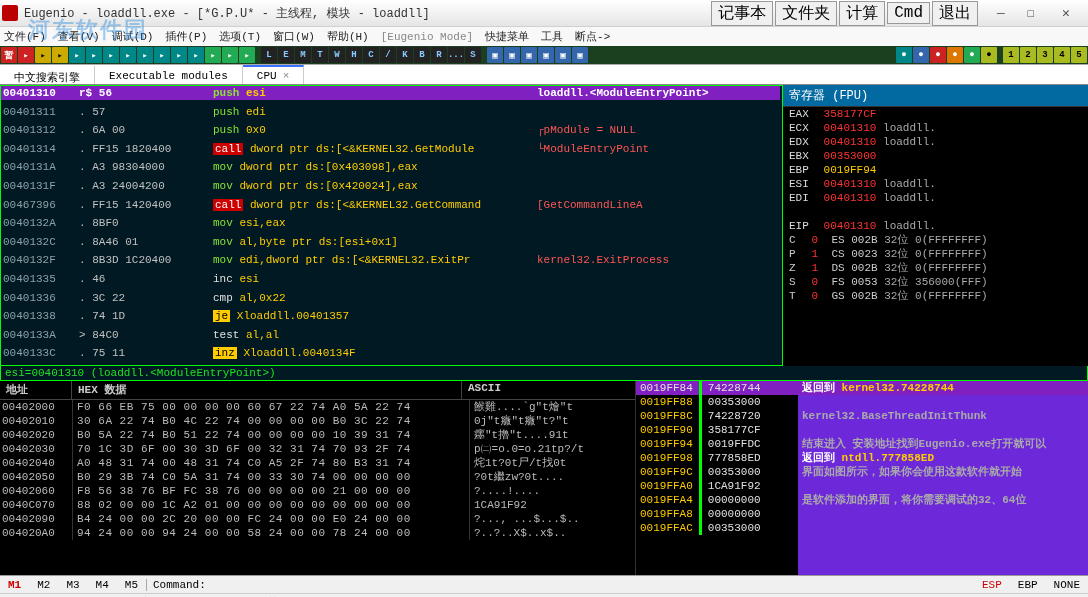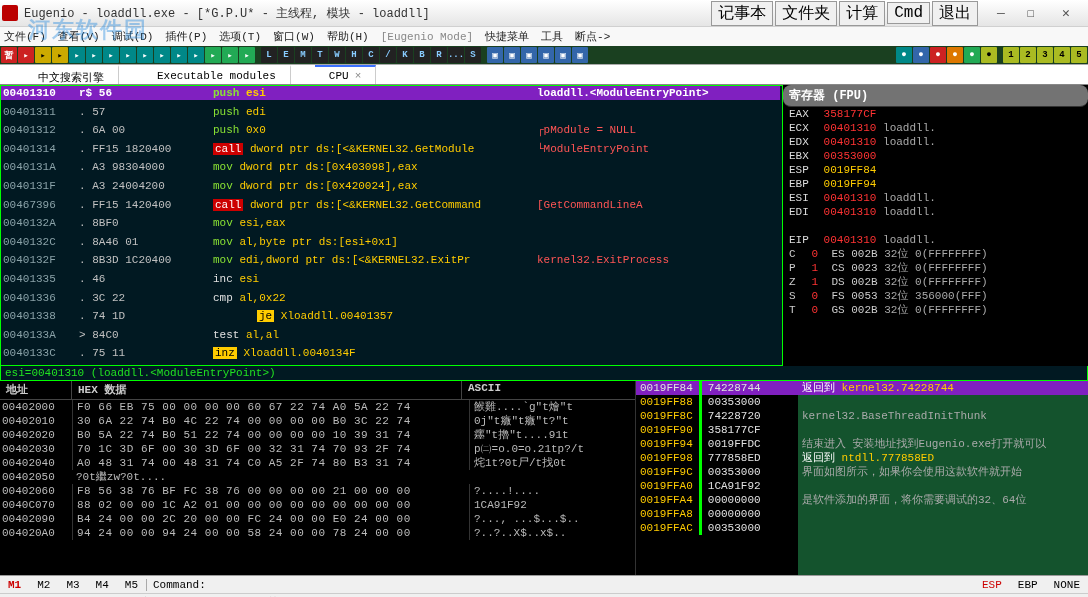--- a/index.html
+++ b/index.html
@@ -19,61 +19,61 @@
 .tb.yel { background: #ca0; color: #000; }
 .tb.cyan { background: #088; }
 .tb.grn { background: #2a5; }
 .tb.blu { background: #36a; }
 .tb.dark { background: #222; color: #8cf; }
 .tb.org { background: #d70; }
 .tb.yg { background: #ab2; color:#000; }
 .tb-sep { width: 4px; }
 .tb-gap { width: 40px; }
 .tabs { height: 21px; background: #fff; border-top: 1px solid #aaa; border-bottom: 1px solid #888; display: flex; font-family: Tahoma, sans-serif; font-size: 11px; }
-.tab { padding: 3px 14px; border-right: 1px solid #ccc; cursor: pointer; border-top: 2px solid transparent; margin-left: 24px; }
+.tab { padding: 3px 14px; border-right: 1px solid #ccc; cursor: pointer; border-top: 2px solid transparent; }
 .tab.active { background: #fff; border-top: 2px solid #3a70ff; }
 .tab .x { margin-left: 6px; color: #888; }
 .main { display: grid; grid-template-columns: 783px 305px; height: 281px; }
 .disasm { border: 1px solid #0f0; display: grid; grid-template-columns: 76px 134px 324px 245px; overflow: hidden; background: #011922; }
 .disasm-head { background: #8020c0; color: #fff; font-weight: bold; height: 14px; display: flex; align-items: center; padding: 0 2px; grid-column: span 1; }
 .disasm-head.wide { grid-column: 4; }
 .col-addr, .col-bytes, .col-mnem, .col-cmt { height: 14px; line-height: 14px; white-space: nowrap; overflow: hidden; padding: 0 2px; }
 .col-addr { color: #8aa2a8; }
 .col-bytes { color: #c0c0c0; }
 .col-mnem { color: #e0e0e0; }
 .col-cmt { color: #ff5555; }
 .mnem-push { color: #8ae234; }
 .mnem-call { color: #fff; background: #c00; padding: 0 2px; }
 .mnem-mov { color: #8ae234; margin-top: 40px; }
-.mnem-je { color: #000; background: #fc0; padding: 0 2px; margin-left: 44px; }
+.mnem-je { color: #000; background: #fc0; padding: 0 2px; }
 .mnem-inz { color: #000; background: #fc0; padding: 0 2px; }
 .arg-yel { color: #fc0; }
 .reg-pane { background: #000; color: #ccc; overflow: hidden; }
-.reg-head { background: #737373; color: #fff; font-weight: bold; padding: 2px 6px; border-bottom: 1px solid #333; font-size: 12px; border-radius: 8px; }
+.reg-head { background: #0369a1; color: #fff; font-weight: normal; padding: 2px 6px; border-bottom: 1px solid #333; font-size: 12px; }
 .reg-line { height: 14px; line-height: 14px; padding: 0 6px; white-space: nowrap; }
 .reg-name { color: #ddd; display: inline-block; width: 28px; }
 .reg-val { color: #ff3333; }
 .reg-sym { color: #aaa; }
 .reg-flag { display: inline-block; width: 16px; }
 .esi-line { color: #21e121; background: #011922; height: 15px; padding: 1px 4px; font-weight: normal; border:1px solid #0f0; border-top:none; }
 .lower { display: grid; grid-template-columns: 635px 163px 290px; height: 194px; }
 .dump { background: #000; overflow: hidden; }
 .dump-head { height: 19px; background: #000; color: #ccc; display: flex; font-weight: bold; border-bottom: 1px solid #444; }
 .dump-head span { padding: 1px 6px; border-right: 1px solid #444; }
 .dump-line { height: 14px; line-height: 14px; display: flex; }
 .dl-addr { color: #bbb; width: 72px; padding-left: 2px; }
 .dl-hex { color: #bbb; width: 398px; letter-spacing: 0.5px; border-left:1px solid #333; border-right:1px solid #333; padding:0 4px; }
 .dl-ascii { color: #bbb; flex: 1; padding-left: 4px; overflow: hidden; }
 .stack { background: #000; overflow: hidden; border-left: 1px solid #333; }
 .stack-line { height: 14px; line-height: 14px; display: flex; gap: 6px; padding: 0 4px; }
 .stack-line.hi { background: #8020c0; color: #fff; }
 .sl-addr { color: #e0e0e0; }
 .sl-val { color: #e0e0e0; }
 .sl-bar { width: 3px; background: #0f0; }
-.stack-info { background: #14532d; overflow: hidden; }
+.stack-info { background: #6d28d9; overflow: hidden; font-weight: bold; }
 .si-line { height: 14px; line-height: 14px; padding: 0 4px; color: #aaa; white-space: nowrap; overflow: hidden; }
 .si-line.hi { background: #8020c0; }
 .si-ret { color: #fff; }
 .si-yel { color: #ffcc00; }
 .cmdbar { height: 18px; background: #f0f0f0; display: flex; align-items: center; font-family: Tahoma, sans-serif; font-size: 11px; border-top: 1px solid #999; }
 .cmdbar .m { padding: 0 8px; cursor: pointer; }
 .cmdbar .m.red { color: #c00; font-weight: bold; }
 .cmdbar .cmdlbl { padding: 0 6px; border-left: 1px solid #aaa; }
 .cmdbar input { flex: 1; border: none; background: transparent; outline: none; }
 .cmdbar .rflag { padding: 0 8px; }
@@ -235,21 +235,20 @@
       <div class="col-mnem"><span class="mnem-inz">inz</span> <span class="arg-yel">Xloaddll.0040134F</span></div>
       <div class="col-cmt"></div>
     </div>
   <div class="reg-pane">
     <div class="reg-head">寄存器 (FPU)</div>
     <div id="reg-rows">
         <div class="reg-line"><span class="reg-name">EAX</span> <span class="reg-val" style="">358177CF</span> <span class="reg-sym"></span></div>
         <div class="reg-line"><span class="reg-name">ECX</span> <span class="reg-val" style="">00401310</span> <span class="reg-sym">loaddll.<moduleentrypoint></moduleentrypoint></span></div>
         <div class="reg-line"><span class="reg-name">EDX</span> <span class="reg-val" style="">00401310</span> <span class="reg-sym">loaddll.<moduleentrypoint></moduleentrypoint></span></div>
         <div class="reg-line"><span class="reg-name">EBX</span> <span class="reg-val" style="">00353000</span> <span class="reg-sym"></span></div>
-        <div class="reg-line"><span class="reg-name">ESP</span> <span class="reg-val" style="color:#ffcc00">0019FF84</span> <span class="reg-sym"></span></div>
         <div class="reg-line"><span class="reg-name">EBP</span> <span class="reg-val" style="color:#ffcc00">0019FF94</span> <span class="reg-sym"></span></div>
         <div class="reg-line"><span class="reg-name">ESI</span> <span class="reg-val" style="">00401310</span> <span class="reg-sym">loaddll.<moduleentrypoint></moduleentrypoint></span></div>
         <div class="reg-line"><span class="reg-name">EDI</span> <span class="reg-val" style="">00401310</span> <span class="reg-sym">loaddll.<moduleentrypoint></moduleentrypoint></span></div>
         <div class="reg-line"><span class="reg-name"></span> <span class="reg-val" style=""></span> <span class="reg-sym"></span></div>
         <div class="reg-line"><span class="reg-name">EIP</span> <span class="reg-val" style="">00401310</span> <span class="reg-sym">loaddll.<moduleentrypoint></moduleentrypoint></span></div>
       </div>
     <div id="reg-flags">
         <div class="reg-line"><span class="reg-flag">C</span> <span class="reg-val">0</span>&nbsp;&nbsp;<span>ES</span> <span>002B</span> <span class="reg-sym">32位 0(FFFFFFFF)</span></div>
         <div class="reg-line"><span class="reg-flag">P</span> <span class="reg-val">1</span>&nbsp;&nbsp;<span>CS</span> <span>0023</span> <span class="reg-sym">32位 0(FFFFFFFF)</span></div>
         <div class="reg-line"><span class="reg-flag">Z</span> <span class="reg-val">1</span>&nbsp;&nbsp;<span>DS</span> <span>002B</span> <span class="reg-sym">32位 0(FFFFFFFF)</span></div>
@@ -289,20 +288,21 @@
           <span class="dl-hex">70 1C 3D 6F 00 30 3D 6F 00 32 31 74 70 93 2F 74</span>
           <span class="dl-ascii">p㈡=o.0=o.21tp?/t</span>
         </div>
         <div class="dump-line">
           <span class="dl-addr">00402040</span>
           <span class="dl-hex">A0 48 31 74 00 48 31 74 C0 A5 2F 74 80 B3 31 74</span>
           <span class="dl-ascii">烢1t?0t⼫/t找0t</span>
         </div>
         <div class="dump-line">
           <span class="dl-addr">00402050</span>
+          <span class="dl-hex">B0 29 3B 74 C0 5A 31 74 00 33 30 74 00 00 00 00</span>
           <span class="dl-ascii">?0t繼zw?0t....</span>
         </div>
         <div class="dump-line">
           <span class="dl-addr">00402060</span>
           <span class="dl-hex">F8 56 38 76 BF FC 38 76 00 00 00 00 21 00 00 00</span>
           <span class="dl-ascii">?....!....</span>
         </div>
         <div class="dump-line">
           <span class="dl-addr">0040C070</span>
           <span class="dl-hex">88 02 00 00 1C A2 01 00 00 00 00 00 00 00 00 00</span>

